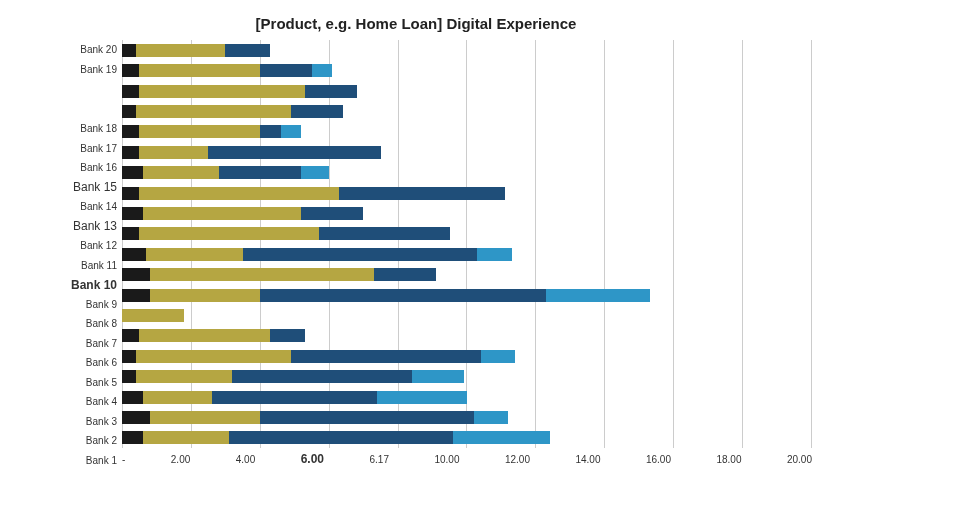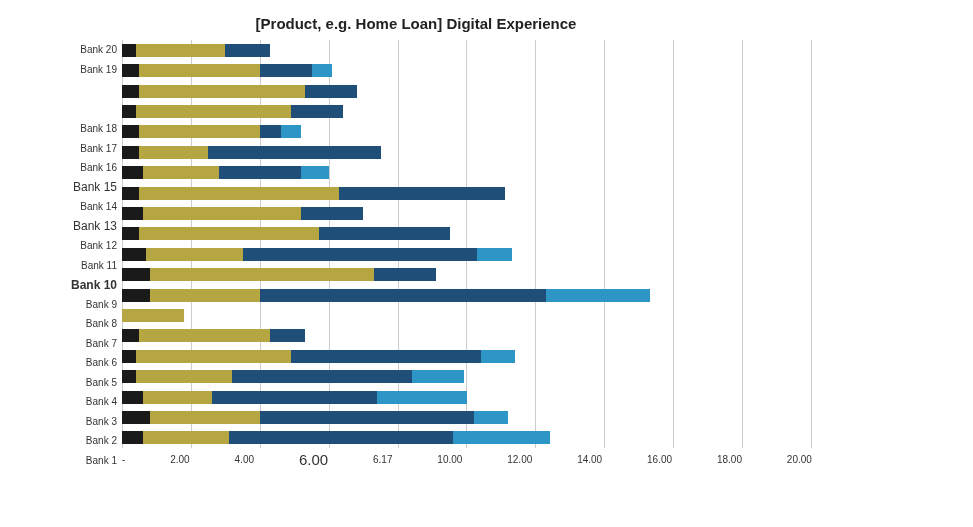--- a/index.html
+++ b/index.html
@@ -241,21 +241,21 @@
               <div style="width: 32.5%; height: 13px; background: rgb(31, 78, 121); display: inline-block;"></div>
               <div style="width: 14%; height: 13px; background: rgb(46, 150, 199); display: inline-block;"></div>
             </div>
           </div>
         </div>
 
       <div id="x-axis" style="position:absolute; bottom:0; left:0; right:0; height:22px; display:flex; justify-content:space-between; font-size:10px; color:#333; align-items:center;">
       <span style="text-align: center; font-size: 10px;">-</span>
           <span style="text-align: center; font-size: 10px;">2.00</span>
           <span style="text-align: center; font-size: 10px;">4.00</span>
-          <span style="font-size: 15px;">6.00</span>
+          <span style="font-size: 12px; font-weight: bold;">6.00</span>
           <span style="text-align: center; font-size: 10px;">6.17</span>
           <span style="text-align: center; font-size: 10px;">10.00</span>
           <span style="text-align: center; font-size: 10px;">12.00</span>
           <span style="text-align: center; font-size: 10px;">14.00</span>
           <span style="text-align: center; font-size: 10px;">16.00</span>
           <span style="text-align: center; font-size: 10px;">18.00</span>
           <span style="text-align: center; font-size: 10px;">20.00</span>
         </div>
     </div>
   </div>

